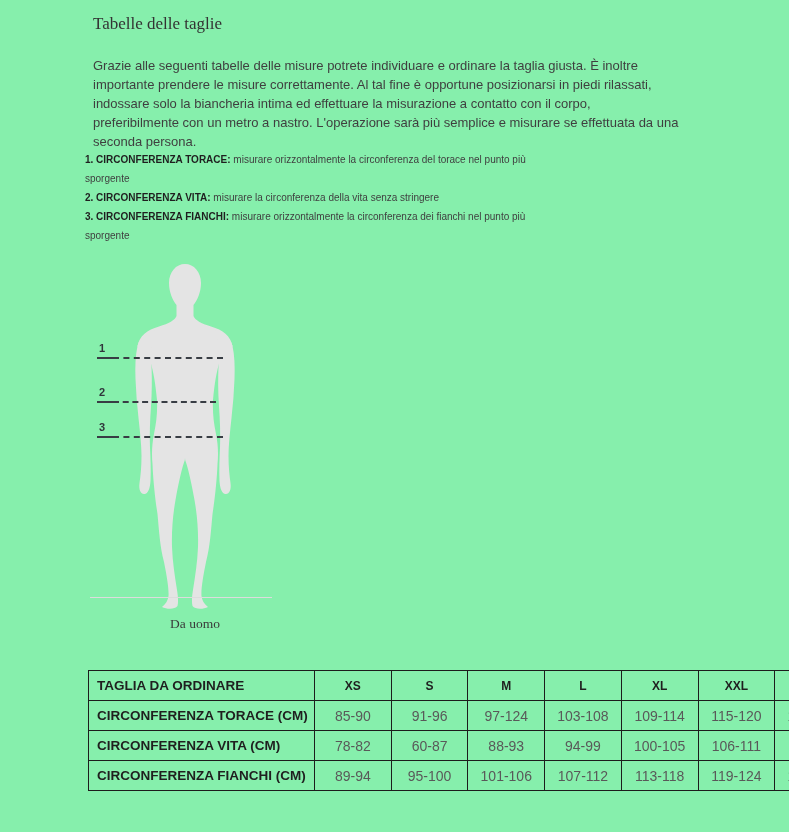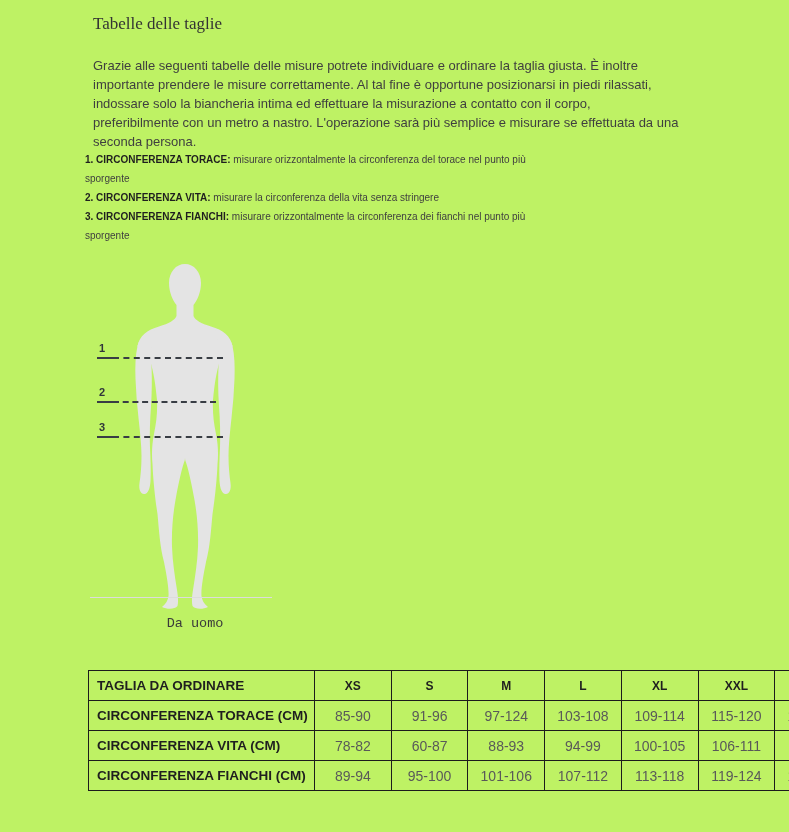--- a/index.html
+++ b/index.html
@@ -1,21 +1,21 @@
 <!DOCTYPE html>
 <html><head>
 <meta charset="utf-8">
 <style>
   * { margin: 0; padding: 0; box-sizing: border-box; }
   html, body { background: #ffffff; }
   .page {
     position: relative;
     width: 789px;
     height: 832px;
-    background: #bef264;
+    background: #86efac;
     font-family: "Liberation Sans", sans-serif;
     overflow: hidden;
   }
 
   
   .page-title {
     position: absolute;
     left: 93px;
     top: 14px;
     font-family: "Liberation Serif", serif;
@@ -94,21 +94,21 @@
     width: 182px;
     height: 1px;
     background: #dcdcdc;
   }
   .figure-caption {
     position: absolute;
     top: 354px;
     left: 0;
     width: 210px;
     text-align: center;
-    font-family: Liberation Mono, monospace;
+    font-family: Liberation Serif, serif;
     font-size: 13.5px;
     color: #3a3a3a;
   }
 
   
   .size-table {
     position: absolute;
     left: 88px;
     top: 670px;
     width: 764px;

